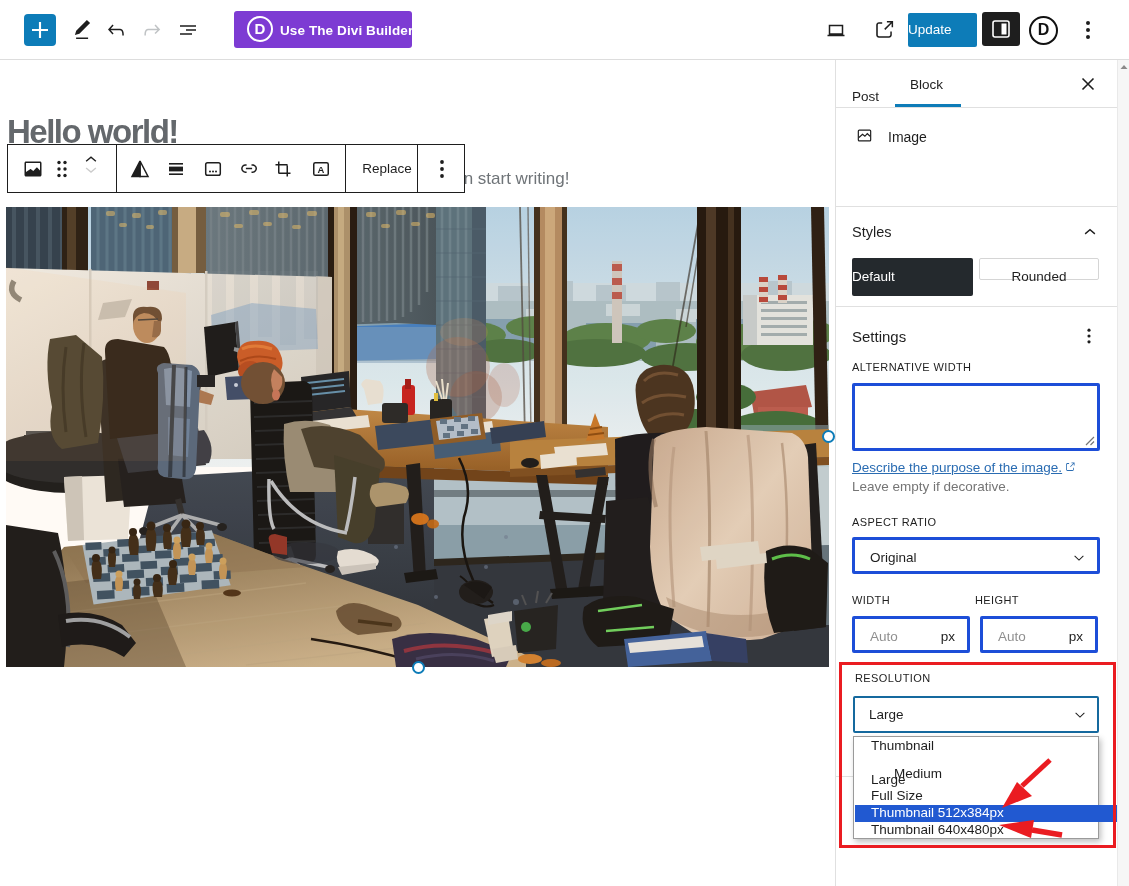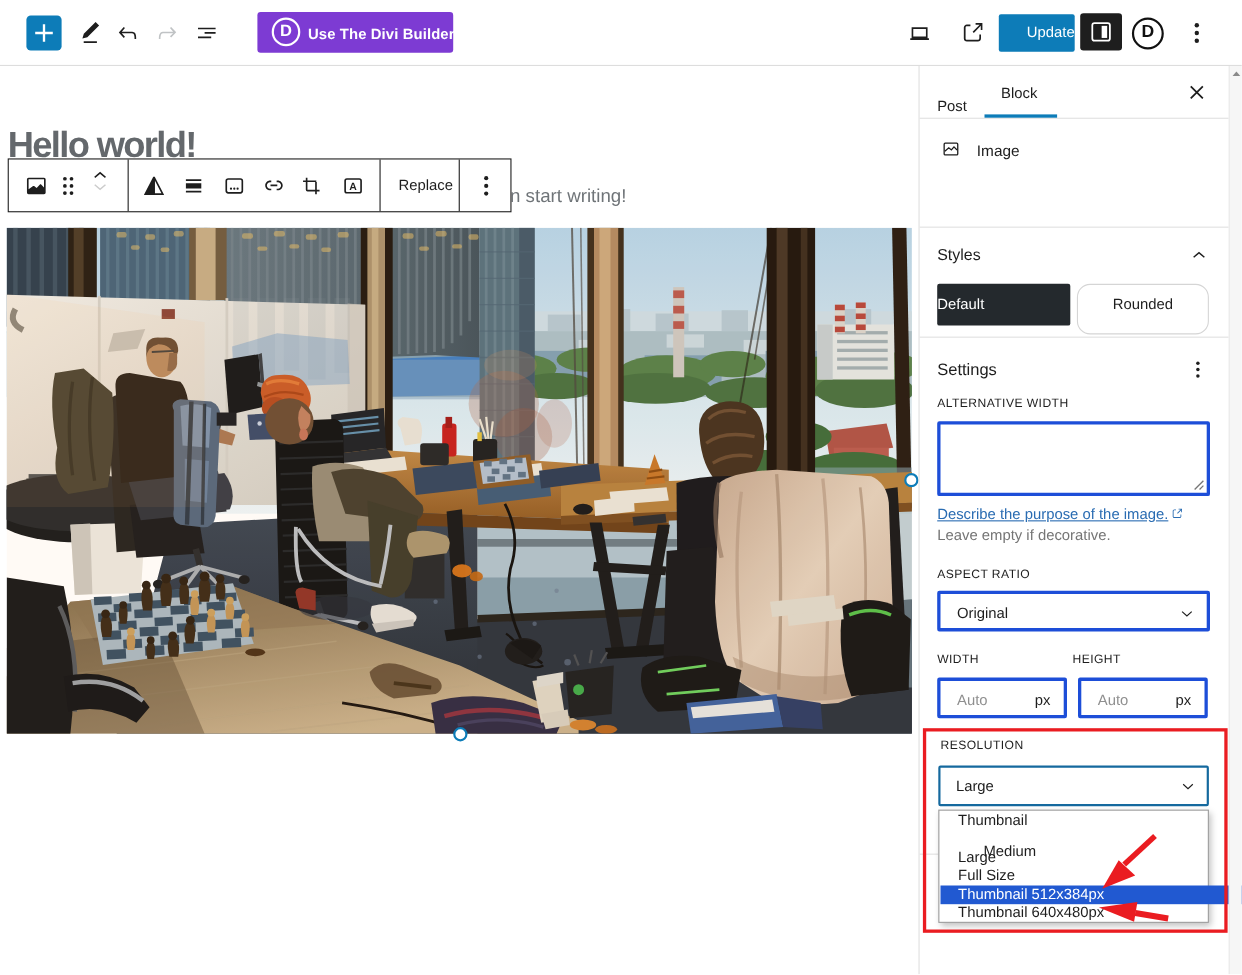--- a/index.html
+++ b/index.html
@@ -5,21 +5,21 @@
 html,body{margin:0;padding:0;}
 #app{position:relative;width:1129px;height:886px;background:#fff;overflow:hidden;
   font-family:"Liberation Sans",sans-serif;}
 
 #topbar{position:absolute;left:0;top:0;width:1129px;height:60px;background:#fff;border-bottom:1px solid #ddd;box-sizing:border-box;z-index:30;}
 #plusbtn{position:absolute;left:24px;top:14px;width:32px;height:32px;background:#0d7cb8;border-radius:4px;}
 .ticon{position:absolute;width:24px;height:24px;}
 #divibtn{position:absolute;left:234px;top:11px;width:178px;height:37px;background:#7d3bd3;border-radius:3px;color:#fff;}
 #divibtn .dl{position:absolute;left:13px;top:5px;width:26px;height:26px;border:2px solid #fff;border-radius:50%;box-sizing:border-box;font-size:15px;font-weight:bold;text-align:center;line-height:22px;}
 #divibtn .tx{position:absolute;left:46px;top:11.5px;font-size:13.5px;font-weight:bold;letter-spacing:.1px;white-space:nowrap;}
-#updatebtn{position:absolute;left:908px;top:13px;width:69px;height:34px;background:#0d7cb8;border-radius:2px;color:#fff;font-size:13.5px;text-align:right;line-height:34px;}
+#updatebtn{position:absolute;left:908px;top:13px;width:69px;height:34px;background:#0d7cb8;border-radius:2px;color:#fff;font-size:13.5px;text-align:left;line-height:34px;}
 #sbtoggle{position:absolute;left:982px;top:12px;width:38px;height:34px;background:#1e1e1e;border-radius:3px;}
 #dcircle{position:absolute;left:1029px;top:16px;width:29px;height:29px;border:2.5px solid #111;border-radius:50%;box-sizing:border-box;color:#111;font-size:16px;font-weight:bold;text-align:center;line-height:24px;}
 
 #canvas{position:absolute;left:0;top:60px;width:835px;height:826px;background:#fff;}
 h1.title{position:absolute;left:7px;top:54px;margin:0;font-size:33px;line-height:36px;font-weight:bold;color:#64686c;letter-spacing:-1.5px;z-index:1;}
 #para{position:absolute;left:440px;top:109px;font-size:17px;color:#6f7478;z-index:1;}
 #photo{position:absolute;left:6px;top:147px;width:823px;height:460px;z-index:2;}
 .handle{position:absolute;width:9px;height:9px;background:#fff;border:2px solid #0d7cb8;border-radius:50%;z-index:6;}
 
 #btoolbar{position:absolute;left:7px;top:84px;width:458px;height:49px;background:#fff;border:1px solid #1e1e1e;box-sizing:border-box;z-index:10;}
@@ -776,21 +776,21 @@
         <path d="M5 14.5 L9.5 10.5 L12.5 13 L15.5 9.5 L19 13" fill="none" stroke="#1e1e1e" stroke-width="1.5"></path>
       </svg>
     <div class="sb" style="left:52px;top:69px;font-size:14px;color:#1e1e1e;">Image</div>
     <div class="divline" style="top:146px;"></div>
 
     <div class="sb" style="left:16px;top:164px;font-size:14.5px;font-weight:500;color:#1e1e1e;">Styles</div>
     <svg class="sb" style="left:245px;top:163px;" width="18" height="18" viewBox="0 0 24 24">
         <path d="M5.5 14.5 L12 9 L18.5 14.5" stroke="#1e1e1e" stroke-width="1.8" fill="none"></path>
       </svg>
     <div class="sb" style="left:16px;top:198px;width:121px;height:38px;background:#24292d;border-radius:2px;color:#fff;font-size:13.5px;line-height:38px;">Default</div>
-    <div class="sb" style="left:143px;top:198px;width:120px;height:46px;background:#fff;border:1px solid #d5d5d5;border-radius:12px;box-sizing:border-box;color:#1e1e1e;font-size:13.5px;text-align:center;line-height:36px;">Rounded</div>
+    <div class="sb" style="left:143px;top:198px;width:120px;height:22px;background:#fff;border:1px solid #d5d5d5;border-radius:2px;box-sizing:border-box;color:#1e1e1e;font-size:13.5px;text-align:center;line-height:36px;">Rounded</div>
     <div class="divline" style="top:246px;"></div>
 
     <div class="sb" style="left:16px;top:268px;font-size:15px;font-weight:500;color:#1e1e1e;">Settings</div>
     <svg class="sb" style="left:243px;top:266px;" width="20" height="20" viewBox="0 0 24 24">
         <circle cx="12" cy="5" r="1.9" fill="#1e1e1e"></circle>
         <circle cx="12" cy="12" r="1.9" fill="#1e1e1e"></circle>
         <circle cx="12" cy="19" r="1.9" fill="#1e1e1e"></circle>
       </svg>
     <div class="label11" style="left:16px;top:301px;">ALTERNATIVE WIDTH</div>
     <div class="inputbox" style="left:16px;top:323px;width:248px;height:68px;">

